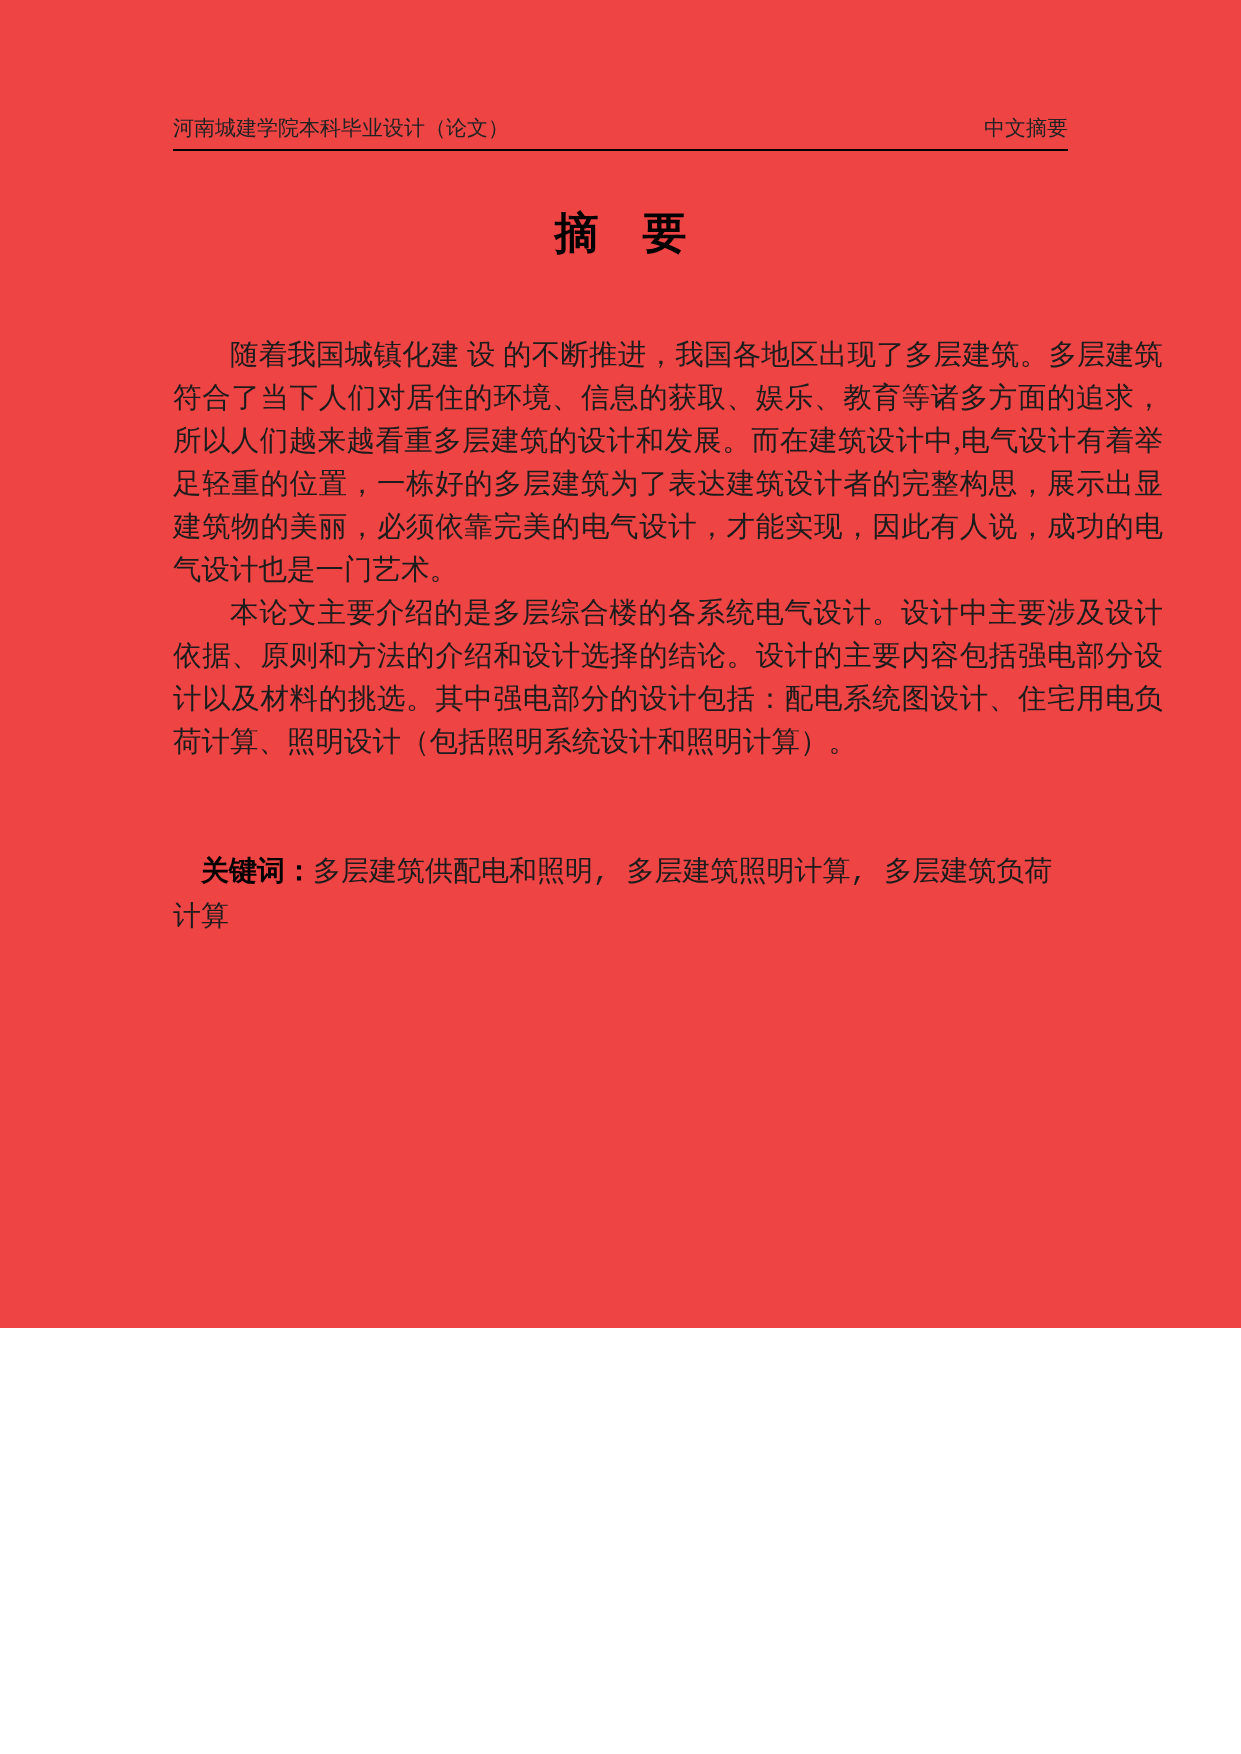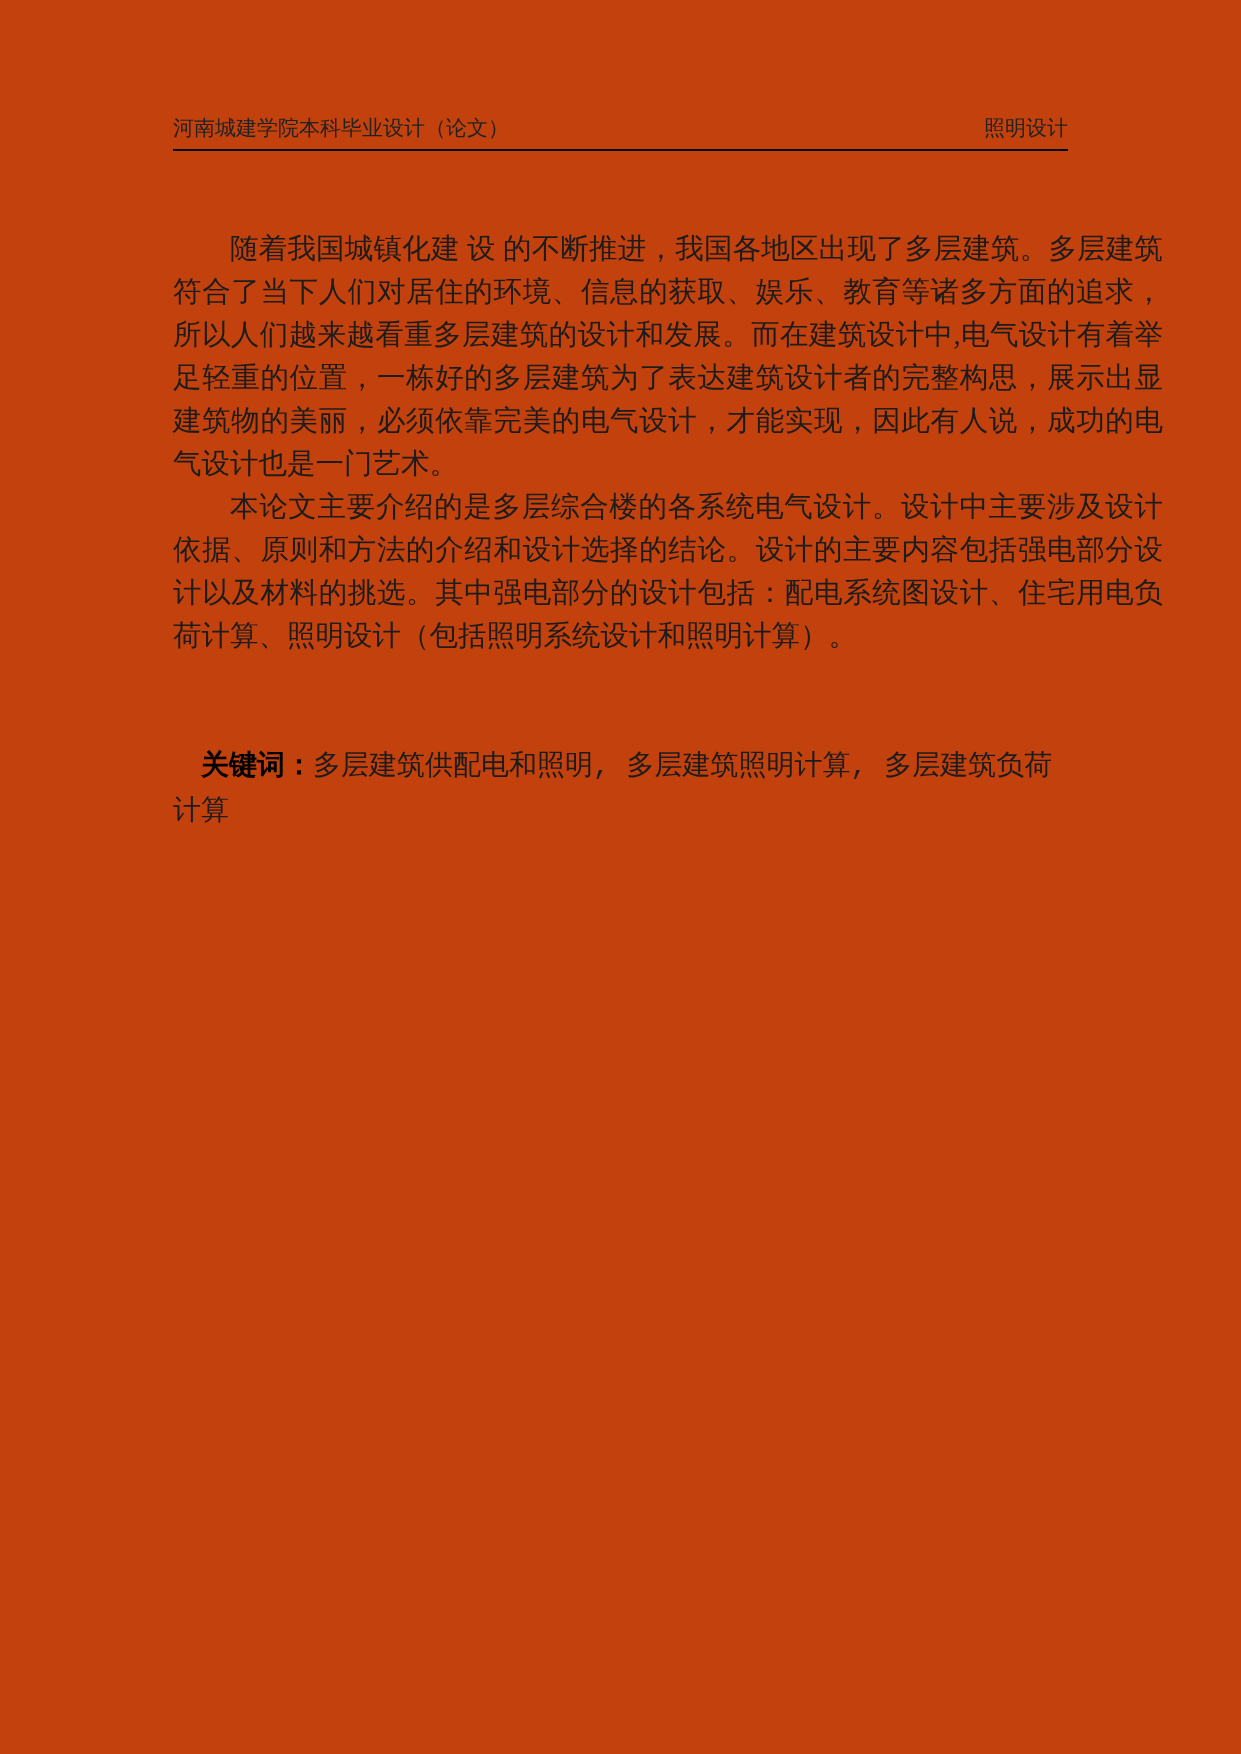--- a/index.html
+++ b/index.html
@@ -1,22 +1,22 @@
 <!DOCTYPE html>
 <html><head>
 <meta charset="utf-8">
 <style>
   * { margin: 0; padding: 0; box-sizing: border-box; }
   html, body { background: #ffffff; }
   .page {
     position: relative;
     width: 1241px;
-    height: 1754px;
+    height: 1328px;
     margin: 0 auto;
-    background: #c2410c;
+    background: #ef4444;
     color: #1c1c1c;
     font-family: "Liberation Serif", "DejaVu Serif", serif;
     overflow: hidden;
   }
   .header {
     margin: 116px 173px 0 173px;
     display: flex;
     justify-content: space-between;
     align-items: flex-end;
     padding-bottom: 9px;
@@ -61,23 +61,24 @@
     font-family: Liberation Mono, monospace;
   }
 </style>
 </head>
 <body>
 
 <div class="page">
 
   <div class="header">
     <span>河南城建学院本科毕业设计（论文）</span>
-    <span>照明设计</span>
+    <span>中文摘要</span>
   </div>
 
+  <h1 class="doc-title">摘　要</h1>
 
   <div class="content">
     <p>随着我国城镇化建 设 的不断推进，我国各地区出现了多层建筑。多层建筑符合了当下人们对居住的环境、信息的获取、娱乐、教育等诸多方面的追求，所以人们越来越看重多层建筑的设计和发展。而在建筑设计中,电气设计有着举足轻重的位置，一栋好的多层建筑为了表达建筑设计者的完整构思，展示出显建筑物的美丽，必须依靠完美的电气设计，才能实现，因此有人说，成功的电气设计也是一门艺术。</p>
     <p>本论文主要介绍的是多层综合楼的各系统电气设计。设计中主要涉及设计依据、原则和方法的介绍和设计选择的结论。设计的主要内容包括强电部分设计以及材料的挑选。其中强电部分的设计包括：配电系统图设计、住宅用电负荷计算、照明设计（包括照明系统设计和照明计算）。</p>
   </div>
 
   <div class="keywords">
     <span class="kw-label">关键词：</span><span class="kw-text">多层建筑供配电和照明, 多层建筑照明计算, 多层建筑负荷计算</span>
   </div>
 

